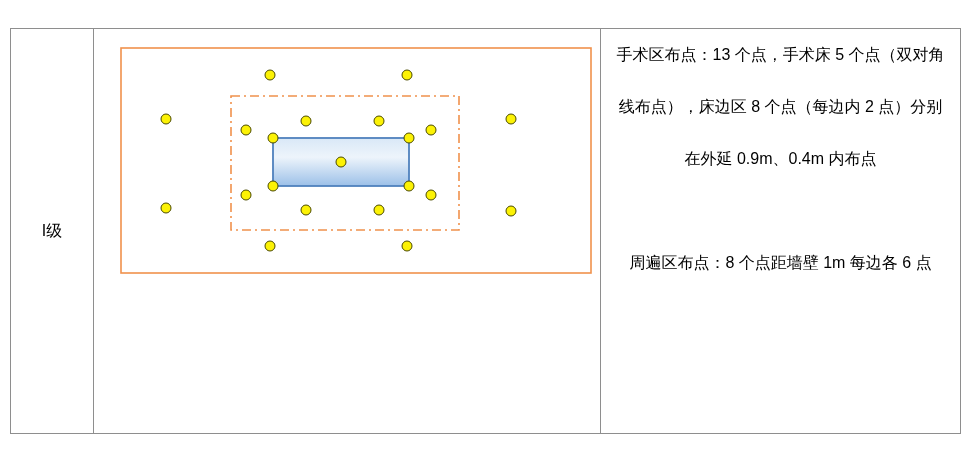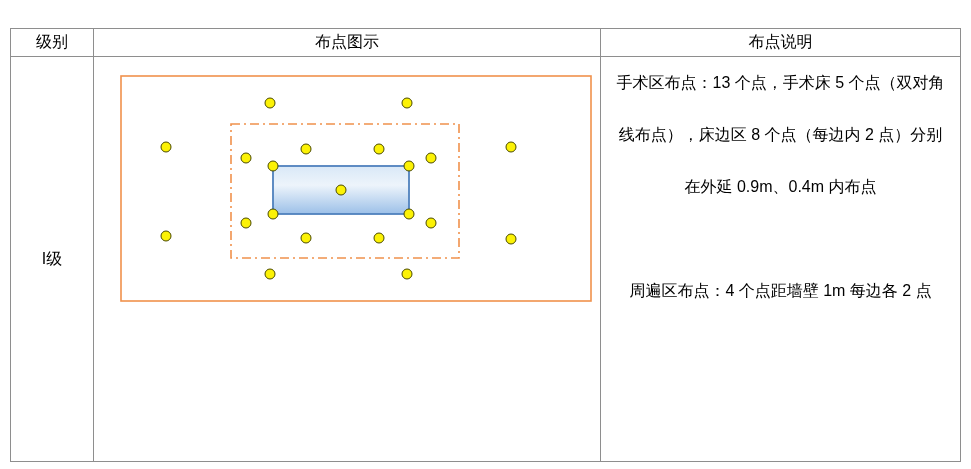--- a/index.html
+++ b/index.html
@@ -69,25 +69,20 @@
 <body>
 
 <div class="page">
   <table class="layout">
     <colgroup>
       <col class="col-level">
       <col class="col-diagram">
       <col class="col-desc">
     </colgroup>
     <tbody>
-        <tr>
-      <th class="header-cell">级别</th>
-      <th class="header-cell">布点图示</th>
-      <th class="header-cell">布点说明</th>
-    </tr>
     <tr>
       <td class="level-cell">I级</td>
       <td class="diagram-cell">
         <svg width="505" height="402" viewBox="0 0 505 402">
           <defs>
             <linearGradient id="bedGrad" x1="0" y1="0" x2="0" y2="1">
               <stop offset="0" stop-color="#D9E8F7"></stop>
               <stop offset="0.4" stop-color="#EDF4FB"></stop>
               <stop offset="1" stop-color="#9CC0E8"></stop>
             </linearGradient>
@@ -114,18 +109,18 @@
               <circle cx="285" cy="181" r="5" fill="#FCF205" stroke="#4A4A00" stroke-width="1"></circle>
               <circle cx="179" cy="109" r="5" fill="#FCF205" stroke="#4A4A00" stroke-width="1"></circle>
               <circle cx="315" cy="109" r="5" fill="#FCF205" stroke="#4A4A00" stroke-width="1"></circle>
               <circle cx="247" cy="133" r="5" fill="#FCF205" stroke="#4A4A00" stroke-width="1"></circle>
               <circle cx="179" cy="157" r="5" fill="#FCF205" stroke="#4A4A00" stroke-width="1"></circle>
               <circle cx="315" cy="157" r="5" fill="#FCF205" stroke="#4A4A00" stroke-width="1"></circle>
             </svg>
       </td>
       <td class="desc-cell">
         <p>手术区布点：13 个点，手术床 5 个点（双对角线布点），床边区 8 个点（每边内 2 点）分别在外延 0.9m、0.4m 内布点</p>
-        <p class="second">周遍区布点：4 个点距墙壁 1m 每边各 2 点</p>
+        <p class="second">周遍区布点：8 个点距墙壁 1m 每边各 6 点</p>
       </td>
     </tr>
   </tbody>
     </table>
 </div>
 
 </body></html>

